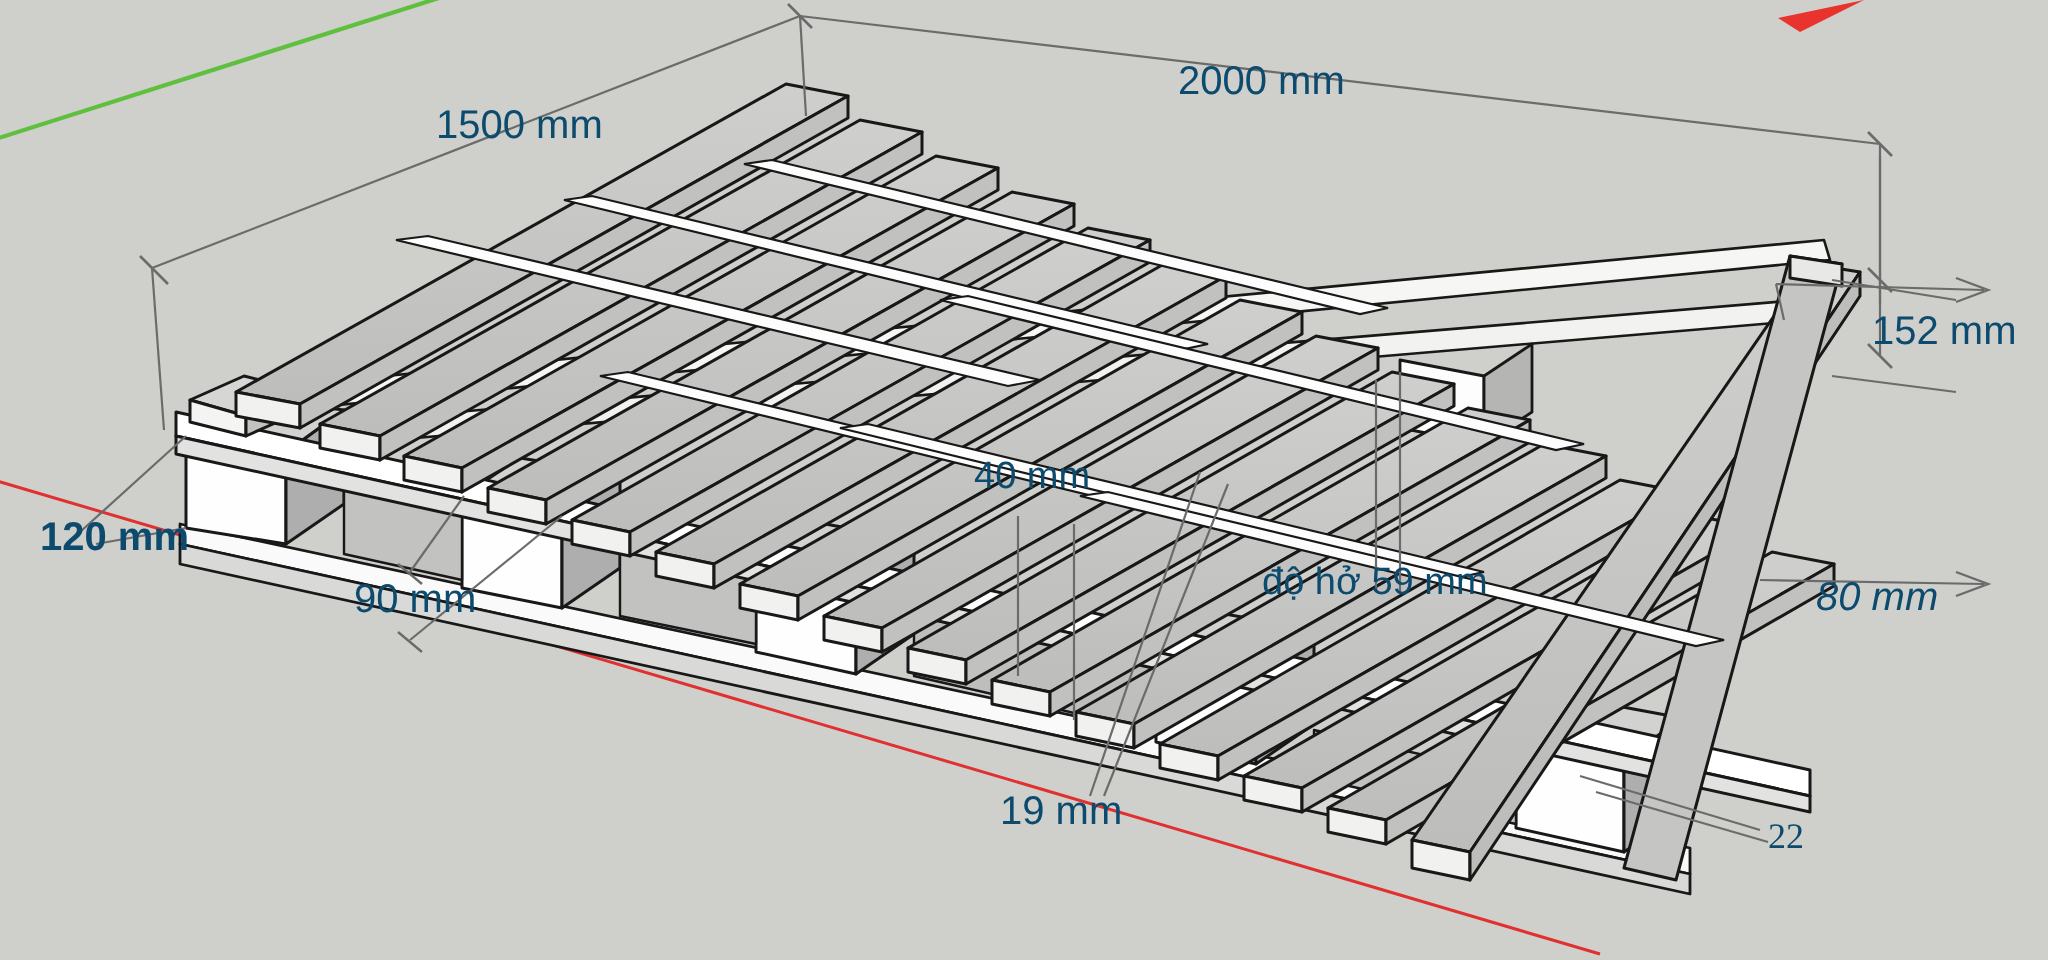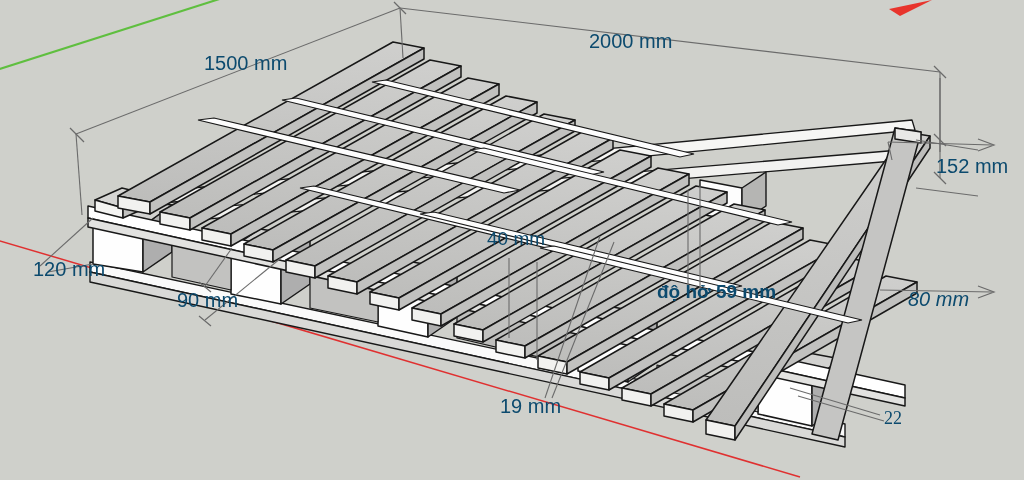--- a/index.html
+++ b/index.html
@@ -254,33 +254,33 @@
         <line x1="700" y1="296" x2="700" y2="186"></line>
         <line x1="688" y1="296" x2="688" y2="190"></line>
 
         <line x1="790" y1="388" x2="880" y2="415"></line>
         <line x1="798" y1="396" x2="884" y2="421"></line>
       </g>
 
     </g>
   </svg>
 
-  <div class="dim-label sz20" style="left:204px;top:52px;">1500 mm</div>
+  <div class="dim-label sz20" style="left:218px;top:52px;">1500 mm</div>
 
   <div class="dim-label sz20" style="left:589px;top:30px;">2000 mm</div>
 
   <div class="dim-label sz20" style="left:936px;top:155px;">152 mm</div>
 
-  <div class="dim-label sz20" style="left:33px;top:258px;">120 mm</div>
+  <div class="dim-label sz20" style="left:20px;top:258px;font-weight:bold;">120 mm</div>
 
   <div class="dim-label sz20" style="left:177px;top:289px;">90 mm</div>
 
   <div class="dim-label sz19" style="left:487px;top:228px;">40 mm</div>
 
-  <div class="dim-label sz19" style="left:657px;top:281px;font-weight:bold;">độ hở 59 mm</div>
+  <div class="dim-label sz19" style="left:631px;top:281px;">độ hở 59 mm</div>
 
   <div class="dim-label sz20" style="left:908px;top:288px;font-style:italic;">80 mm</div>
 
   <div class="dim-label sz20" style="left:500px;top:395px;">19 mm</div>
 
   <div class="dim-label sz18" style="left:884px;top:408px;font-family:Liberation Serif, serif;">22</div>
 
 </div>
 
 </body></html>

